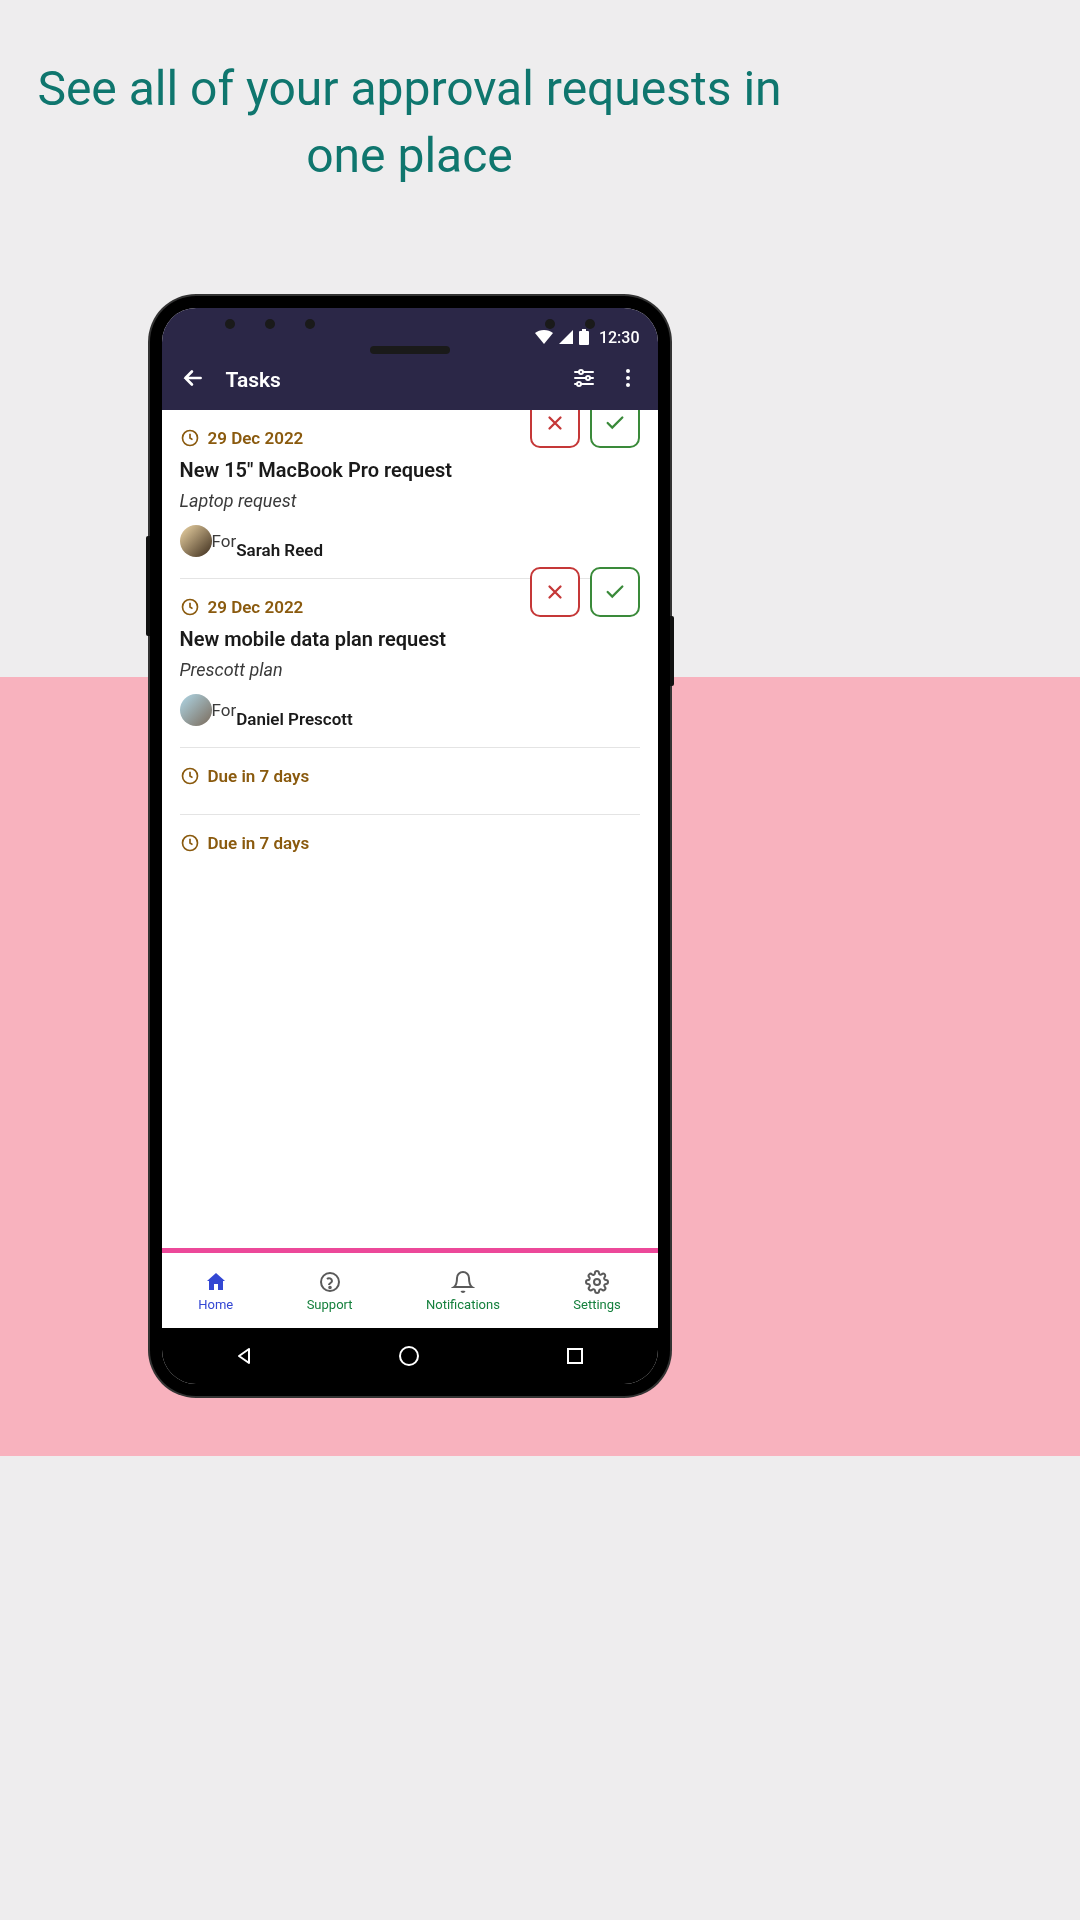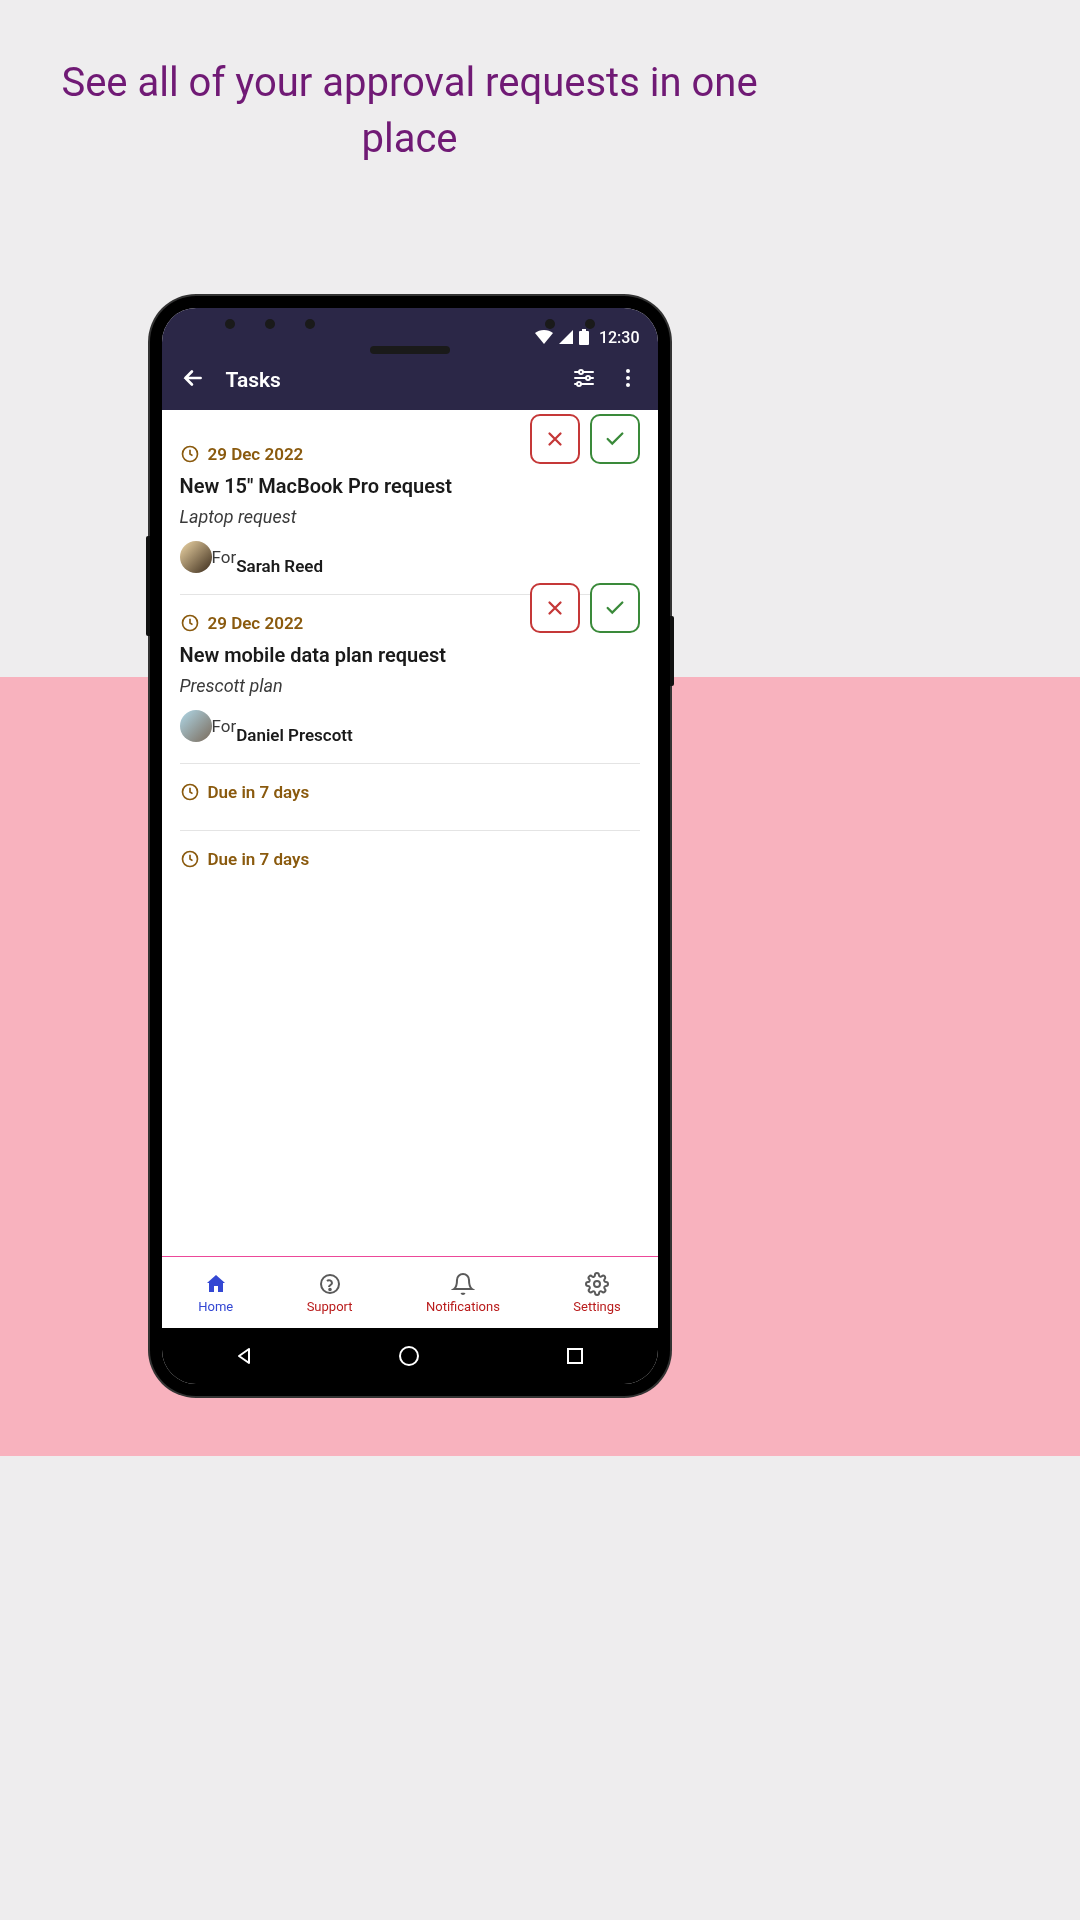--- a/index.html
+++ b/index.html
@@ -7,23 +7,23 @@
     font-family: -apple-system, BlinkMacSystemFont, 'Segoe UI', Roboto, sans-serif;
     width: 819px;
     height: 1456px;
     background: linear-gradient(to bottom, #eeedee 0%, #eeedee 46.5%, #f8b2be 46.5%, #f8b2be 100%);
     position: relative;
     overflow: hidden;
   }
   .headline {
     text-align: center;
     padding: 55px 27px 0;
-    font-size: 40px;
+    font-size: 48px;
     font-weight: 400;
-    color: #701a75;
+    color: #0f766e;
     line-height: 1.4;
   }
   .phone {
     position: absolute;
     left: 50%;
     transform: translateX(-50%);
     top: 296px;
     width: 520px;
     height: 1100px;
     background: #000;
@@ -103,21 +103,21 @@
     align-items: center;
     padding: 0 18px;
     color: #fff;
     gap: 20px;
   }
   .app-bar-title { font-size: 21px; font-weight: 600; flex: 1; }
   .task-list {
     flex: 1;
     background: #fff;
     overflow-y: auto;
-    padding: 16px 18px;
+    padding: 0 18px;
   }
   .task-item {
     border-bottom: 1px solid #e4e4e4;
     padding: 18px 0;
   }
   .task-item:last-child { border-bottom: none; }
   .task-date-row {
     display: flex;
     align-items: center;
     gap: 8px;
@@ -160,35 +160,35 @@
     border: 2px solid;
     background: #fff;
     display: flex;
     align-items: center;
     justify-content: center;
     cursor: pointer;
   }
   .action-btn.reject { border-color: #c53838; }
   .action-btn.approve { border-color: #3a8a3a; }
   .bottom-nav {
-    height: 72px;
+    height: 80px;
     background: #fff;
-    border-top: 1px solid #ec4899;
+    border-top: 5px solid #ec4899;
     display: flex;
     justify-content: space-around;
     align-items: center;
     text-align: right;
   }
   .nav-item {
     display: flex;
     flex-direction: column;
     align-items: center;
     gap: 3px;
     cursor: pointer;
-    color: #b91c1c;
+    color: #15803d;
   }
   .nav-item.active { color: #3347d3; }
   .nav-label { font-size: 13px; }
   .android-nav {
     height: 56px;
     background: #000;
     display: flex;
     justify-content: space-around;
     align-items: center;
   }

